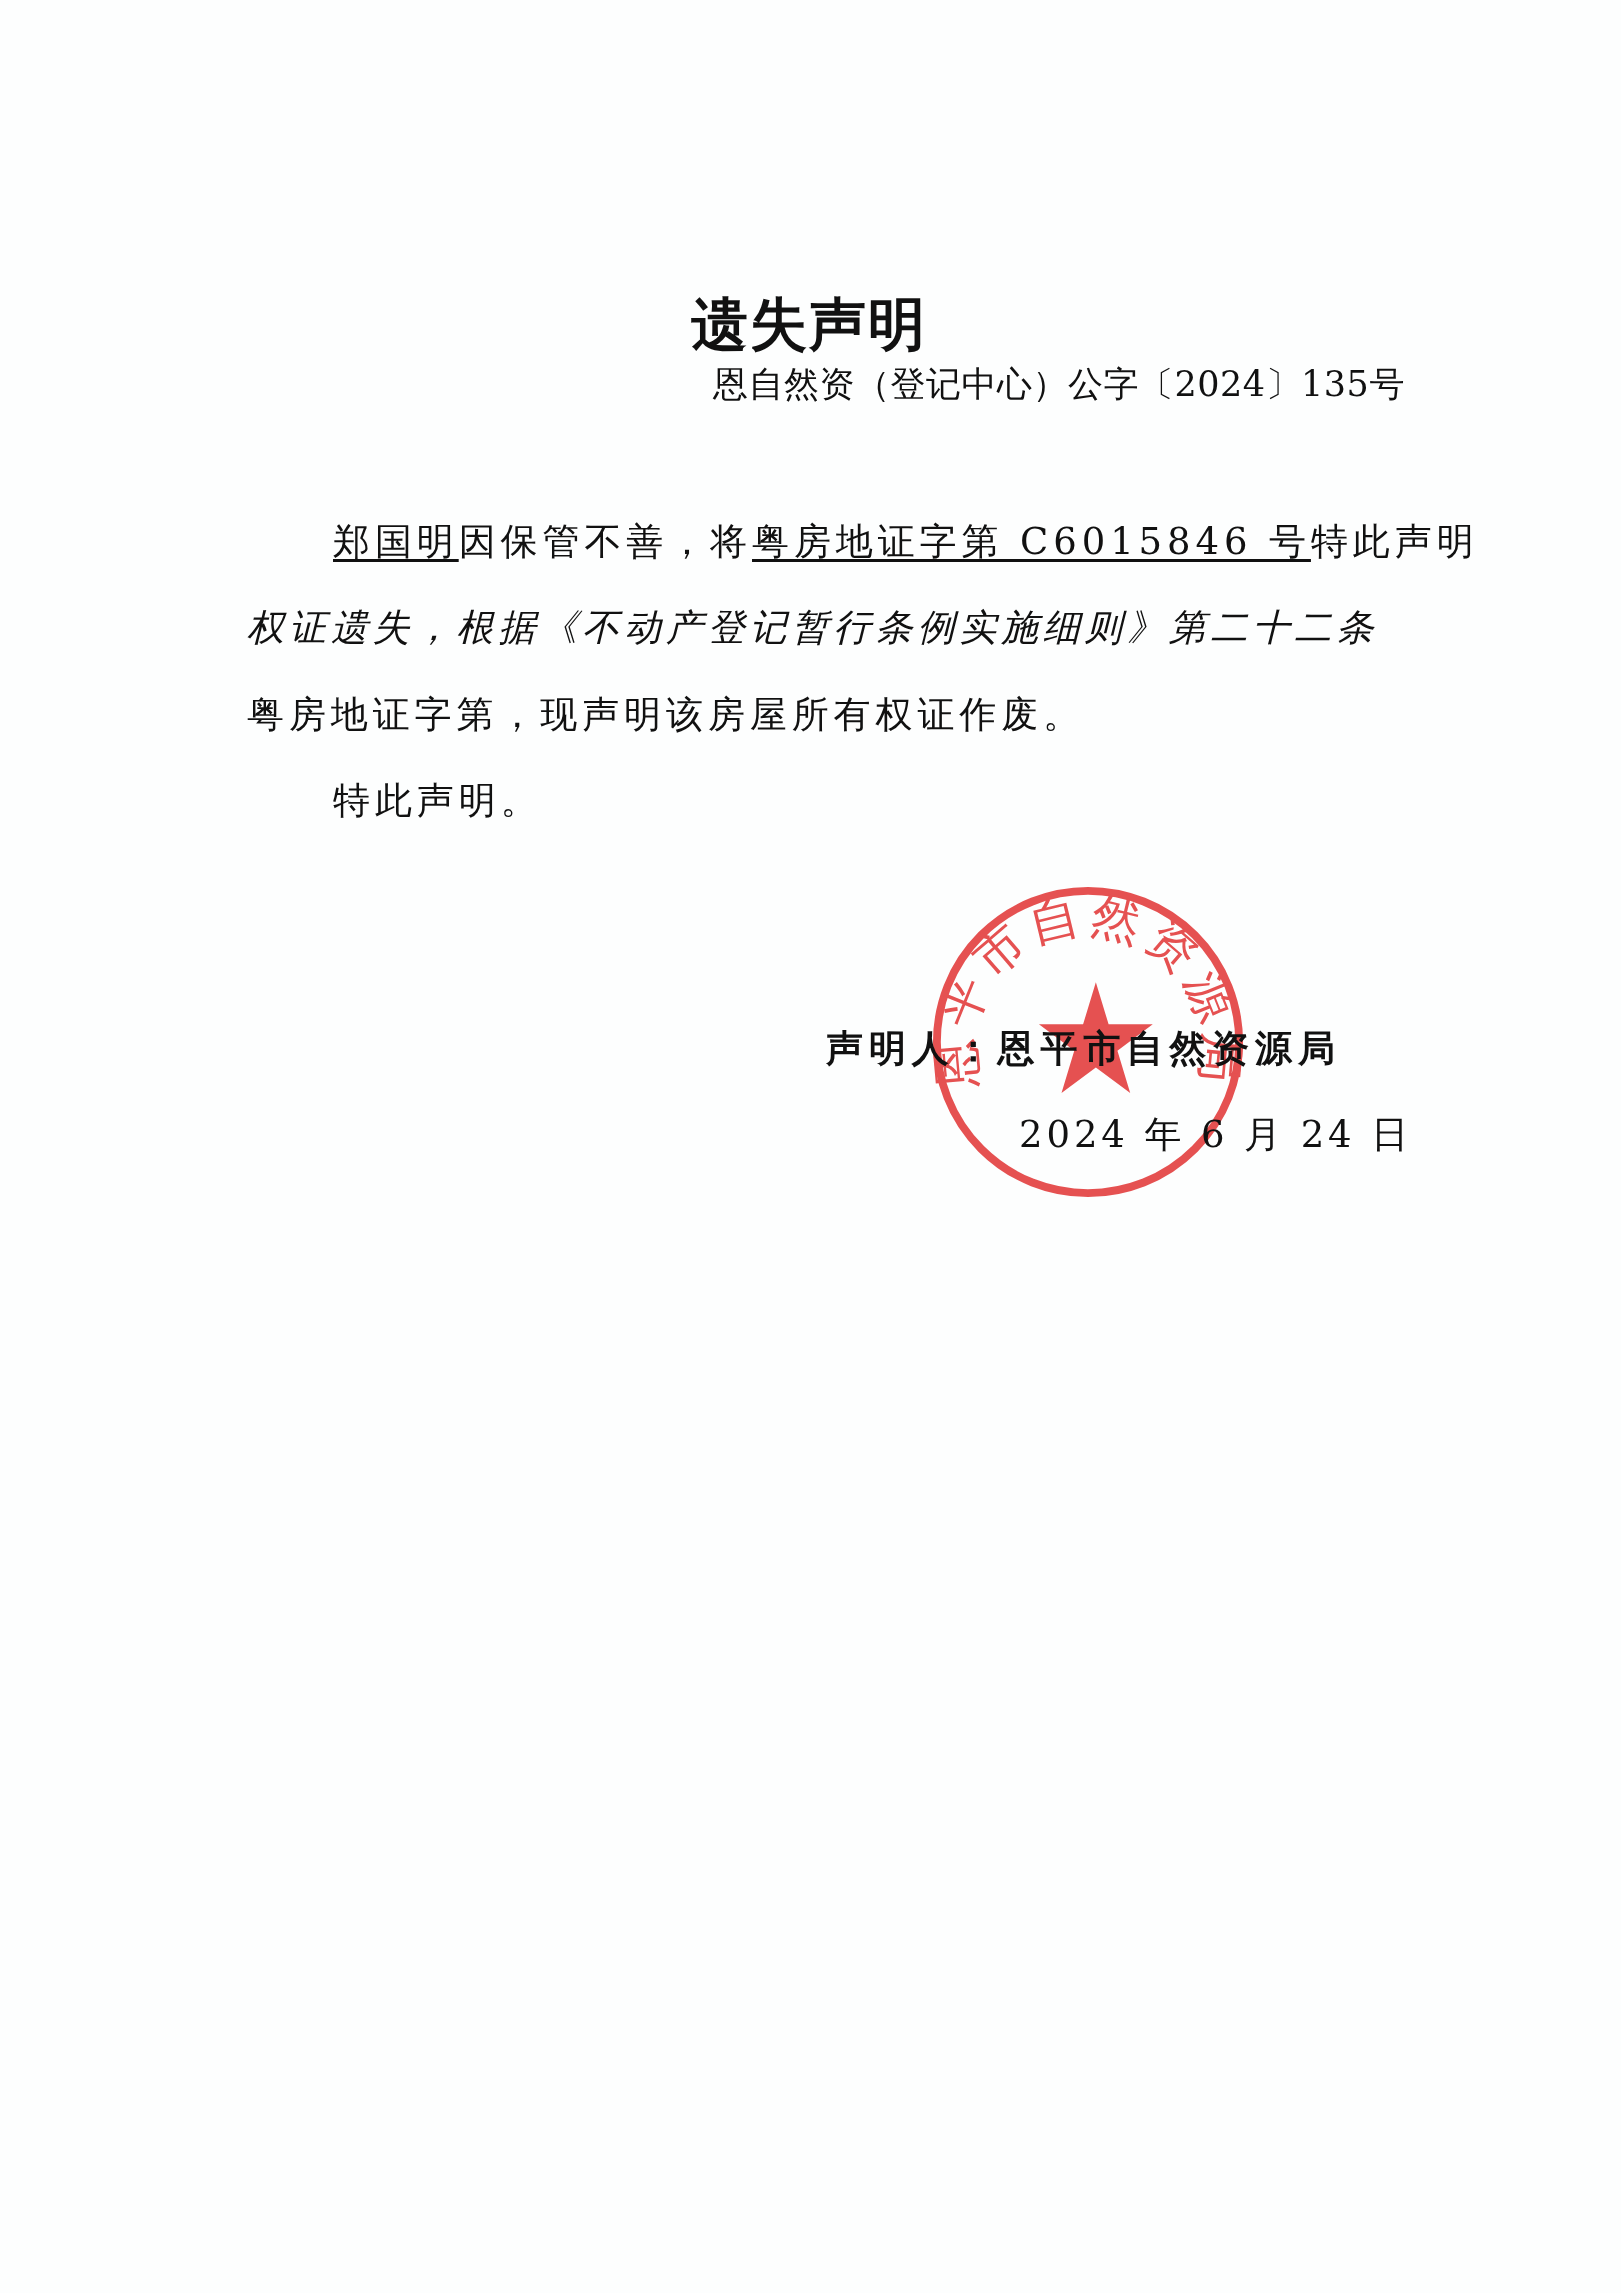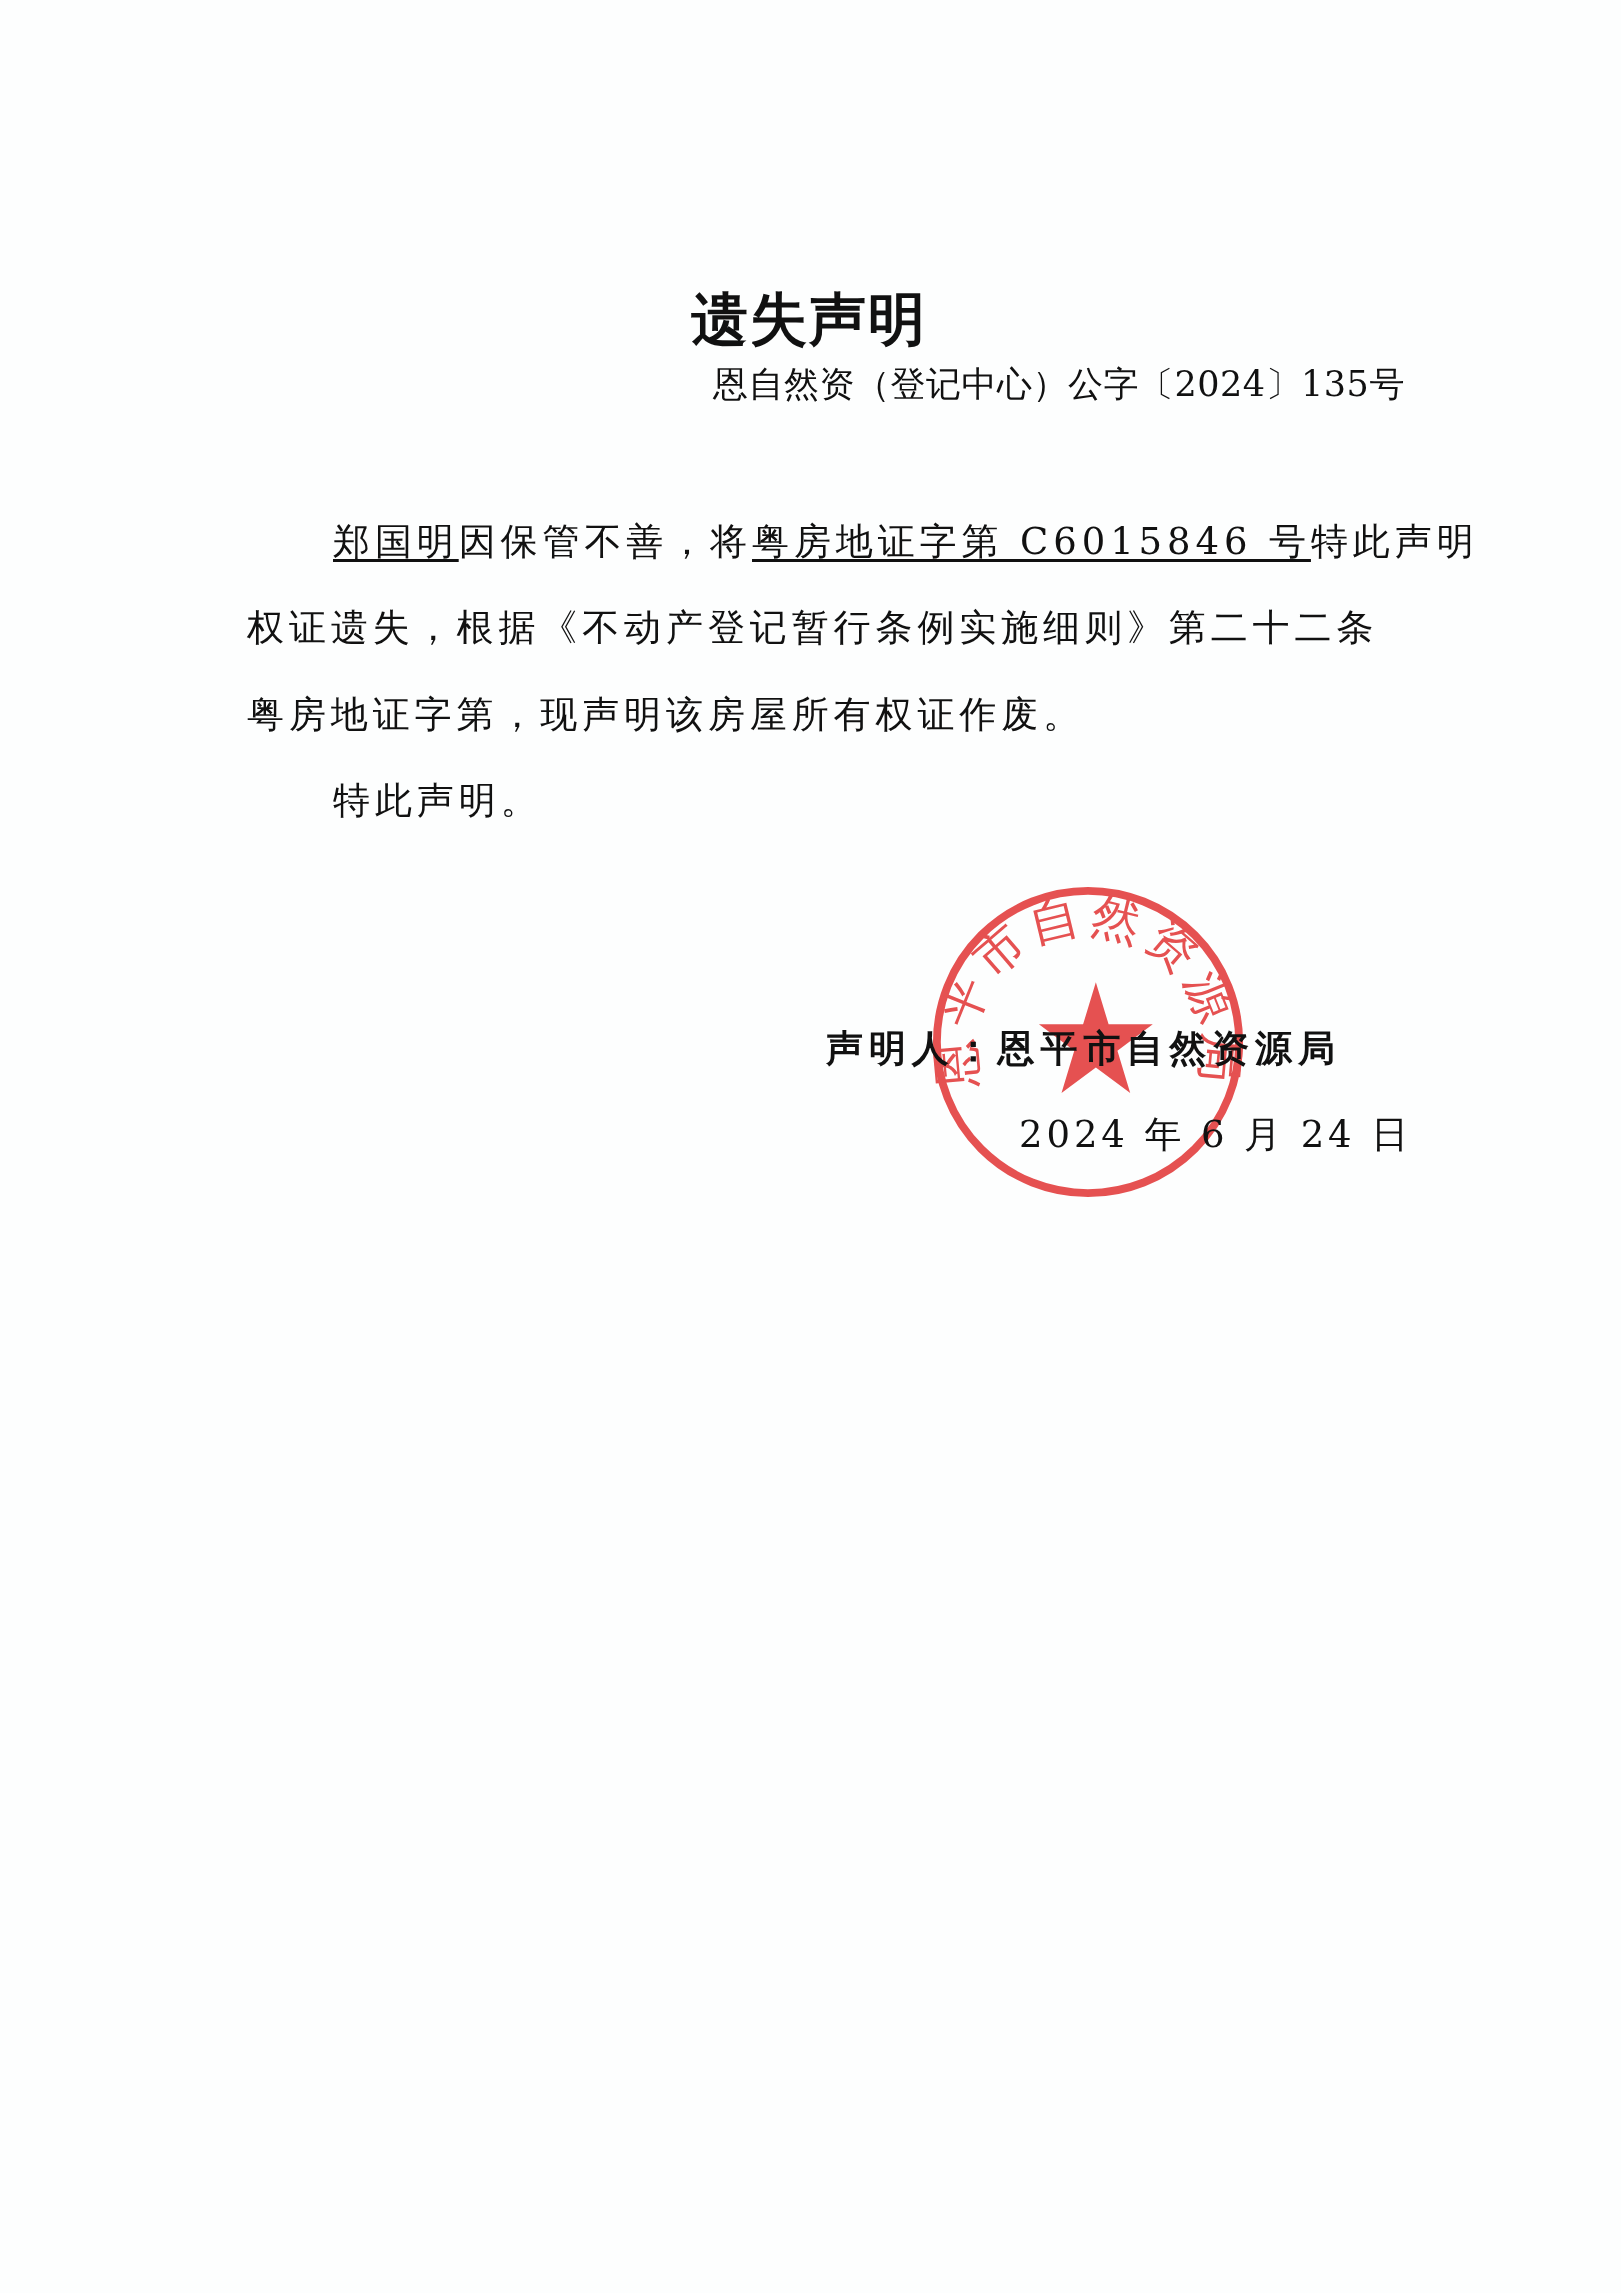--- a/index.html
+++ b/index.html
@@ -6,33 +6,33 @@
   body {
     width: 1621px; height: 2294px;
     background: #fdfefe;
     position: relative; overflow: hidden;
     font-family: "DejaVu Serif", "Liberation Serif", serif;
     color: #111;
   }
   .abs { position: absolute; white-space: nowrap; }
   .title {
     left: 691px; top: 290px;
-    font-family: Liberation Mono, monospace;
+    font-family: Liberation Sans, sans-serif;
     font-size: 57px; font-weight: bold; letter-spacing: 2px;
     line-height: 69px;
   }
   .ref {
     left: 713px; top: 365px;
     font-size: 35px; line-height: 39px; letter-spacing: 0.5px;
   }
   .line {
     font-size: 37px; line-height: 47px; letter-spacing: 4.9px;
   }
   .l1 { left: 333px; top: 518px; }
-  .l2 { left: 247px; top: 604px; }
+  .l2 { left: 247px; top: 604px; font-style: italic; }
   .l3 { left: 247px; top: 691px; }
   .l4 { left: 333px; top: 777px; }
   .u { text-decoration: underline; text-decoration-thickness: 2.9px; text-underline-offset: 4.9px; }
   .sign { left: 826px; top: 1025px; font-size: 37px; line-height: 47px; letter-spacing: 5.9px; z-index: 3; font-weight: bold; }
   .date { left: 1019px; top: 1111px; font-size: 37px; line-height: 47px; letter-spacing: 3.9px; z-index: 3; }
   .seal {
     position: absolute; left: 931px; top: 884px; width: 314px; height: 316px; z-index: 2;
     opacity: 0.88;
   }
 </style>

